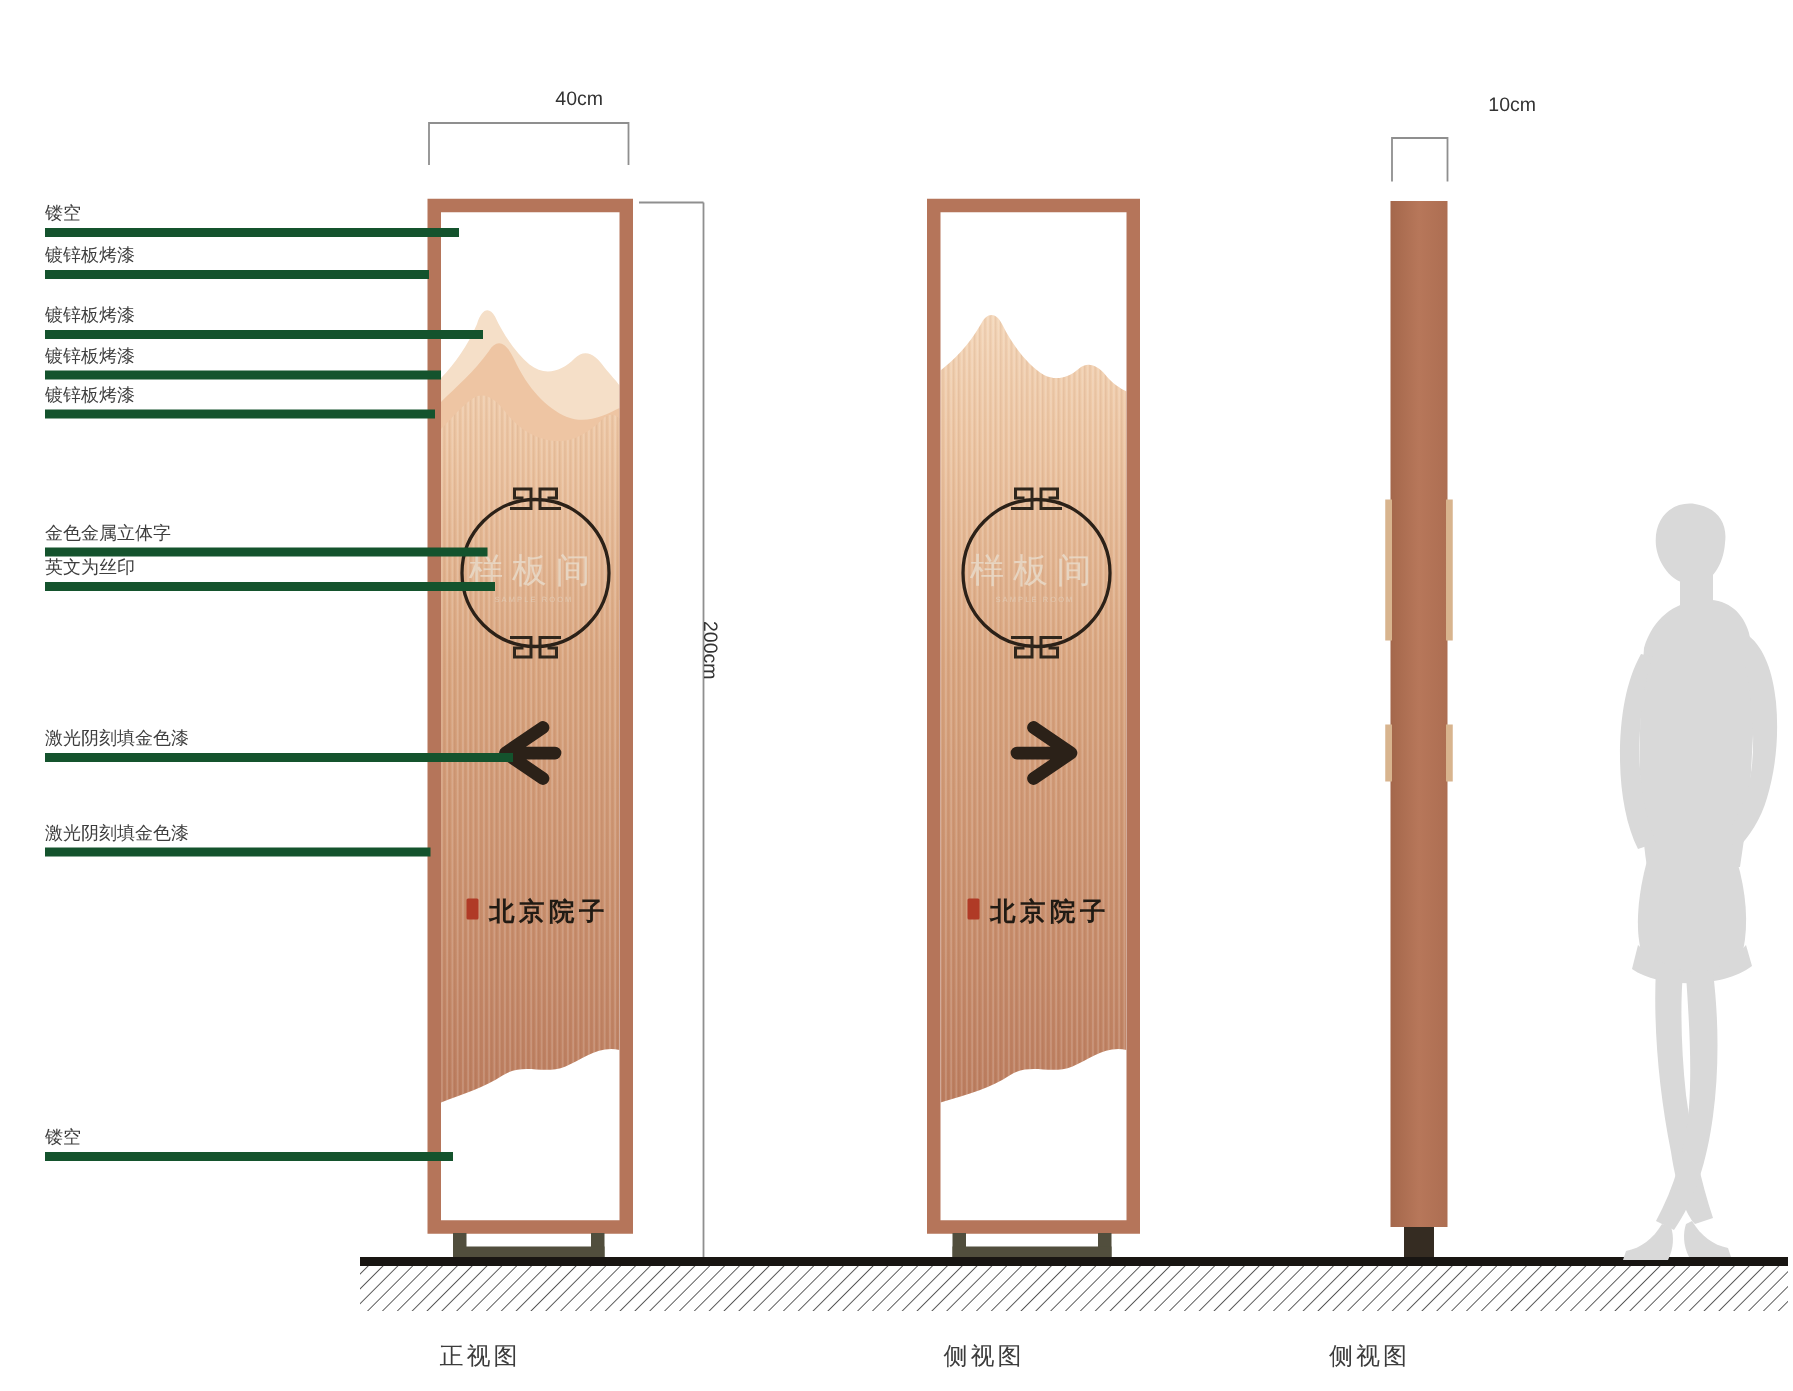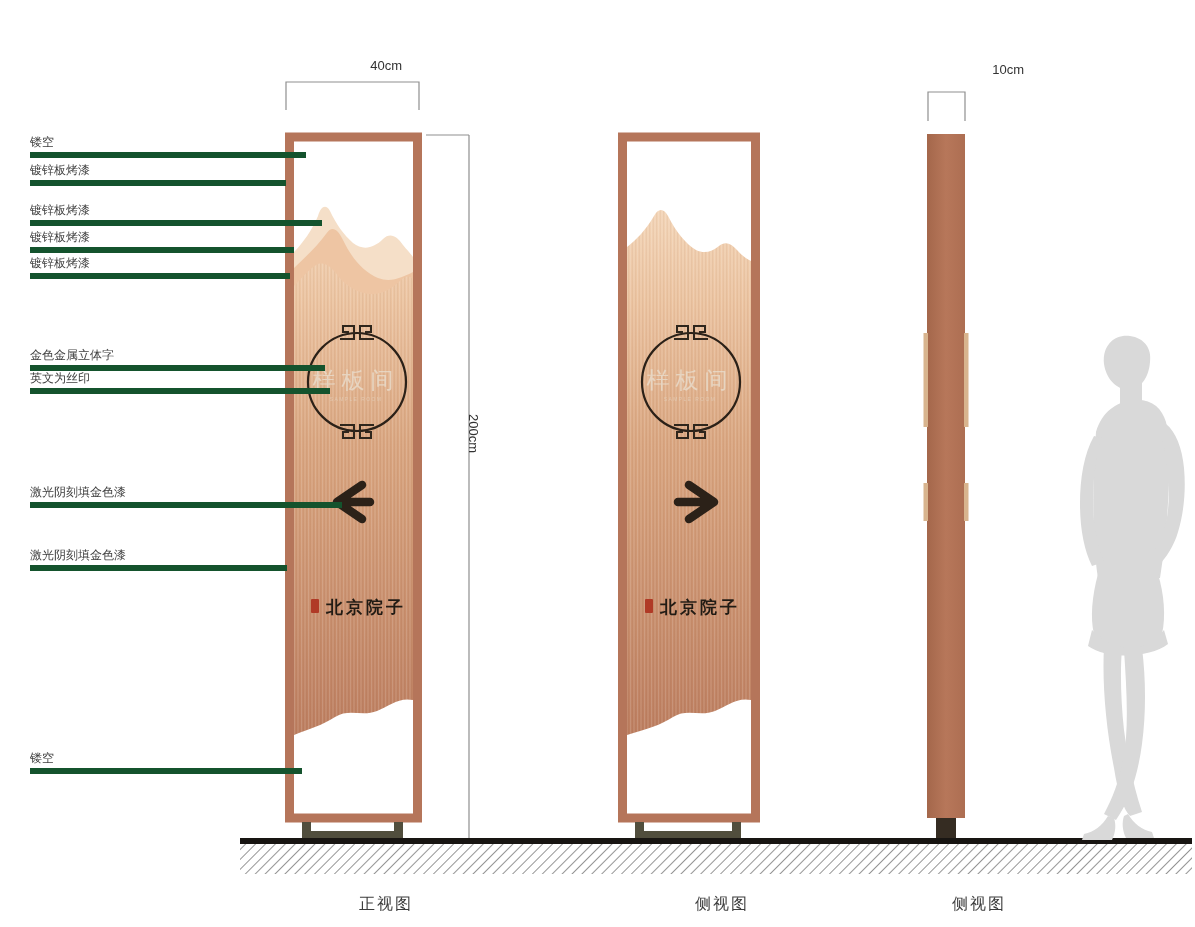--- a/index.html
+++ b/index.html
@@ -3,21 +3,21 @@
 <meta charset="utf-8">
 <style>
   html,body{margin:0;padding:0;background:#fff;}
   .canvas{position:relative;width:1195px;height:927px;background:#fff;overflow:hidden;
           font-family:"Liberation Sans",sans-serif;}
   .scene{position:absolute;left:0;top:0;}
   .ann{position:absolute;left:30px;border-bottom:6px solid #14532d;padding-bottom:3px;
        font-size:12px;color:#3e3e3e;line-height:14px;white-space:nowrap;}
   .dim{position:absolute;font-size:13px;color:#333;text-align:right;width:100px;}
   .dim-v{position:absolute;font-size:13px;color:#333;writing-mode:vertical-rl;}
-  .viewlabel{position:absolute;font-size:16px;color:#3c3c3c;width:120px;text-align:right;
+  .viewlabel{position:absolute;font-size:16px;color:#3c3c3c;width:120px;text-align:left;
              letter-spacing:2px;top:894px;}
 </style>
 </head>
 <body>
 
 <div class="canvas">
 
 <svg class="scene" width="1195" height="927" viewBox="0 0 1195 927">
   <defs>
     <linearGradient id="gradBody" gradientUnits="userSpaceOnUse" x1="0" y1="200" x2="0" y2="740">

